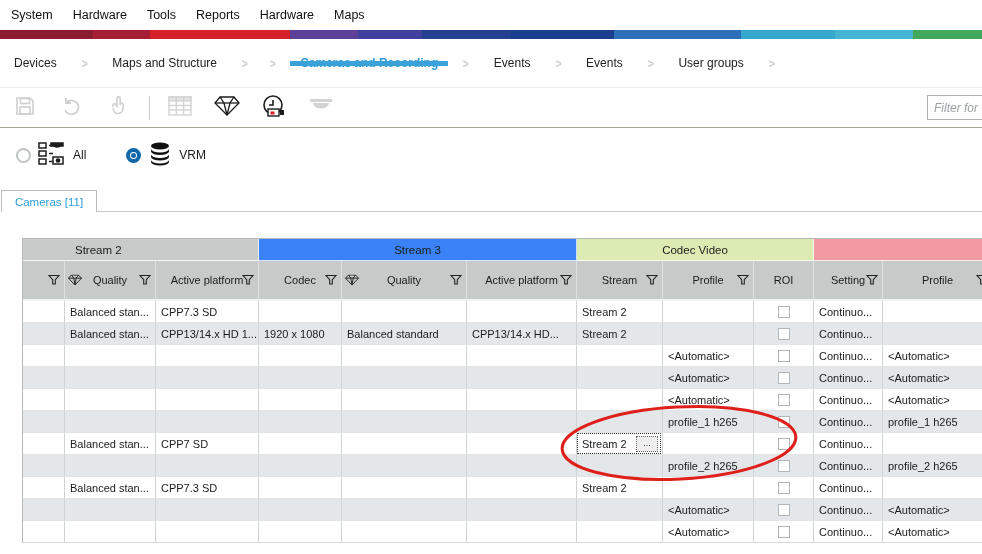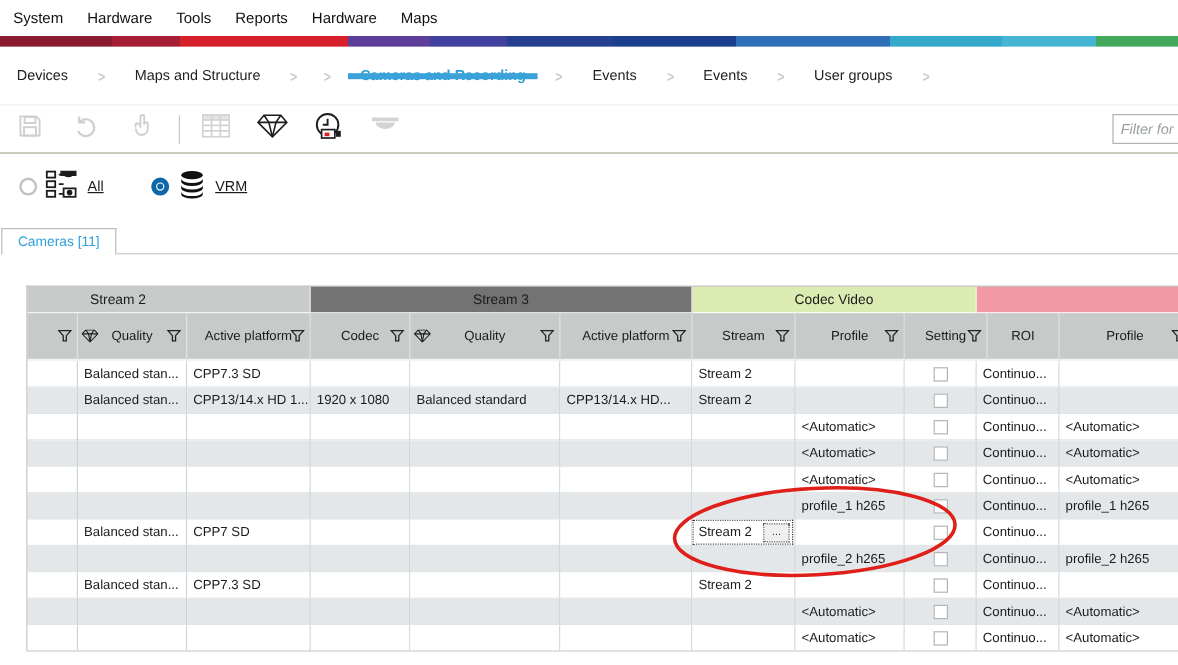--- a/index.html
+++ b/index.html
@@ -27,21 +27,21 @@
   .toolbar{position:absolute;left:0;top:88px;width:100%;height:40px;background:#fff;
            border-bottom:1px solid #a8a794;display:flex;align-items:center;padding-left:12px;gap:21px;box-sizing:border-box;}
   .tbtn{display:flex;align-items:center;justify-content:center;width:26px;height:26px;}
   .tool-sep{width:1px;height:24px;background:#c9c9c9;margin:0 -4px;}
   .filter-box{position:absolute;left:927px;top:7px;width:80px;height:25px;border:1px solid #aeb2b2;
               font-family:"Liberation Sans",sans-serif;font-size:12px;padding:0 6px;box-sizing:border-box;color:#333;}
   .filter-box::placeholder{font-style:italic;color:#9aa0a0;}
 
   
   .source-row{position:absolute;left:0;top:128px;width:100%;height:54px;display:flex;align-items:center;
-              padding-left:16px;gap:40px;box-sizing:border-box;text-decoration:underline;}
+              padding-left:16px;gap:40px;box-sizing:border-box;}
   .radio-opt{display:flex;align-items:center;gap:6px;font-size:12px;}
   .radio{width:15px;height:15px;border-radius:50%;box-sizing:border-box;background:#fff;border:2px solid #bfc3c3;}
   .radio.sel{border:4px solid #0e67a9;position:relative;}
   .radio.sel::after{content:"";position:absolute;left:1px;top:1px;width:5px;height:5px;border-radius:50%;background:#0e67a9;}
 
   
   .tab{position:absolute;left:1px;top:190px;width:96px;height:22px;border:1px solid #b9bdbd;border-bottom:none;
        background:#fff;display:flex;align-items:center;justify-content:center;font-size:11.5px;color:#2f9edb;box-sizing:border-box;}
   .tabstrip-line{position:absolute;left:97px;top:211px;right:0;border-top:1px solid #c6caca;}
 
@@ -203,21 +203,21 @@
       <span>VRM</span>
     </label>
   </div>
 
   <div class="tab">Cameras [11]</div>
   <div class="tabstrip-line"></div>
 
   <div id="grid">
       <div class="trow">
         <div class="gcell g0" style="width: 236px; background: rgb(199, 203, 202);">Stream 2</div>
-        <div class="gcell" style="width: 318px; background: #737373;">Stream 3</div>
+        <div class="gcell" style="width: 318px; background: #3b82f6;">Stream 3</div>
         <div class="gcell" style="width: 237px; background: rgb(220, 235, 177);">Codec Video</div>
         <div class="gcell" style="width: 179px; background: rgb(242, 154, 163);"></div>
       </div>
       <div class="trow">
         <div class="hcell" style="width: 42px;">
           <span></span>
           <svg class="funnel" width="12" height="11" viewBox="0 0 12 11" fill="none" stroke="#222" stroke-width="1.1">
             <path d="M1 1 h10 L7.3 5.2 V9.5 H4.7 V5.2 Z"></path>
           </svg>
         </div>
@@ -268,28 +268,28 @@
           <svg class="funnel" width="12" height="11" viewBox="0 0 12 11" fill="none" stroke="#222" stroke-width="1.1">
             <path d="M1 1 h10 L7.3 5.2 V9.5 H4.7 V5.2 Z"></path>
           </svg>
         </div>
         <div class="hcell" style="width: 91px;">
           <span>Profile</span>
           <svg class="funnel" width="12" height="11" viewBox="0 0 12 11" fill="none" stroke="#222" stroke-width="1.1">
             <path d="M1 1 h10 L7.3 5.2 V9.5 H4.7 V5.2 Z"></path>
           </svg>
         </div>
+        <div class="hcell" style="width: 60px;">
+          <span>ROI</span>
+        </div>
         <div class="hcell" style="width: 69px;">
           <span>Setting</span>
           <svg class="funnel" width="12" height="11" viewBox="0 0 12 11" fill="none" stroke="#222" stroke-width="1.1">
             <path d="M1 1 h10 L7.3 5.2 V9.5 H4.7 V5.2 Z"></path>
           </svg>
-        </div>
-        <div class="hcell" style="width: 60px;">
-          <span>ROI</span>
         </div>
         <div class="hcell" style="width: 110px;">
           <span>Profile</span>
           <svg class="funnel" width="12" height="11" viewBox="0 0 12 11" fill="none" stroke="#222" stroke-width="1.1">
             <path d="M1 1 h10 L7.3 5.2 V9.5 H4.7 V5.2 Z"></path>
           </svg>
         </div>
       </div>
       <div class="trow">
         <div class="dcell" style="width: 42px;"></div>

